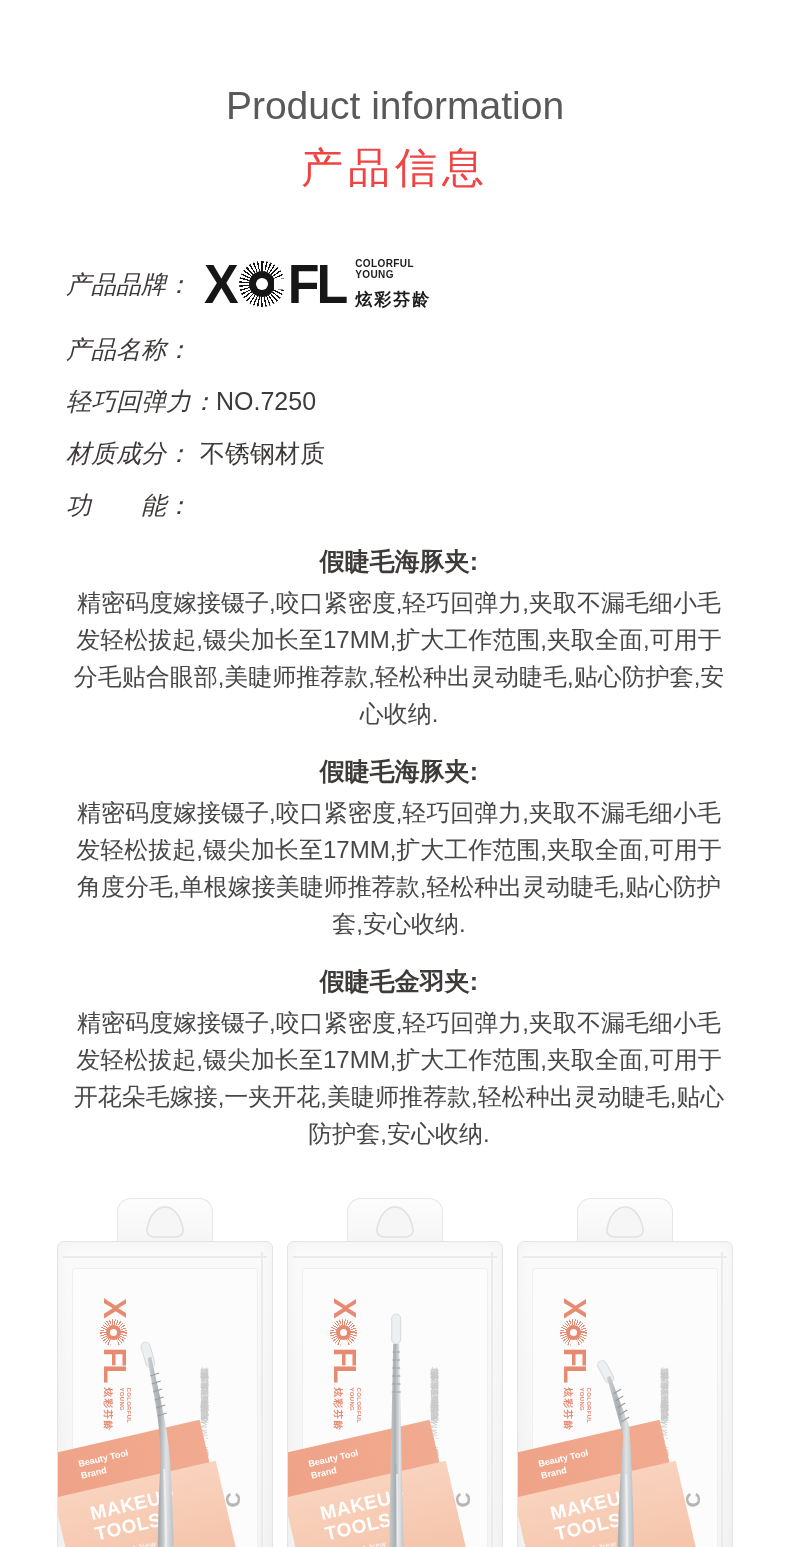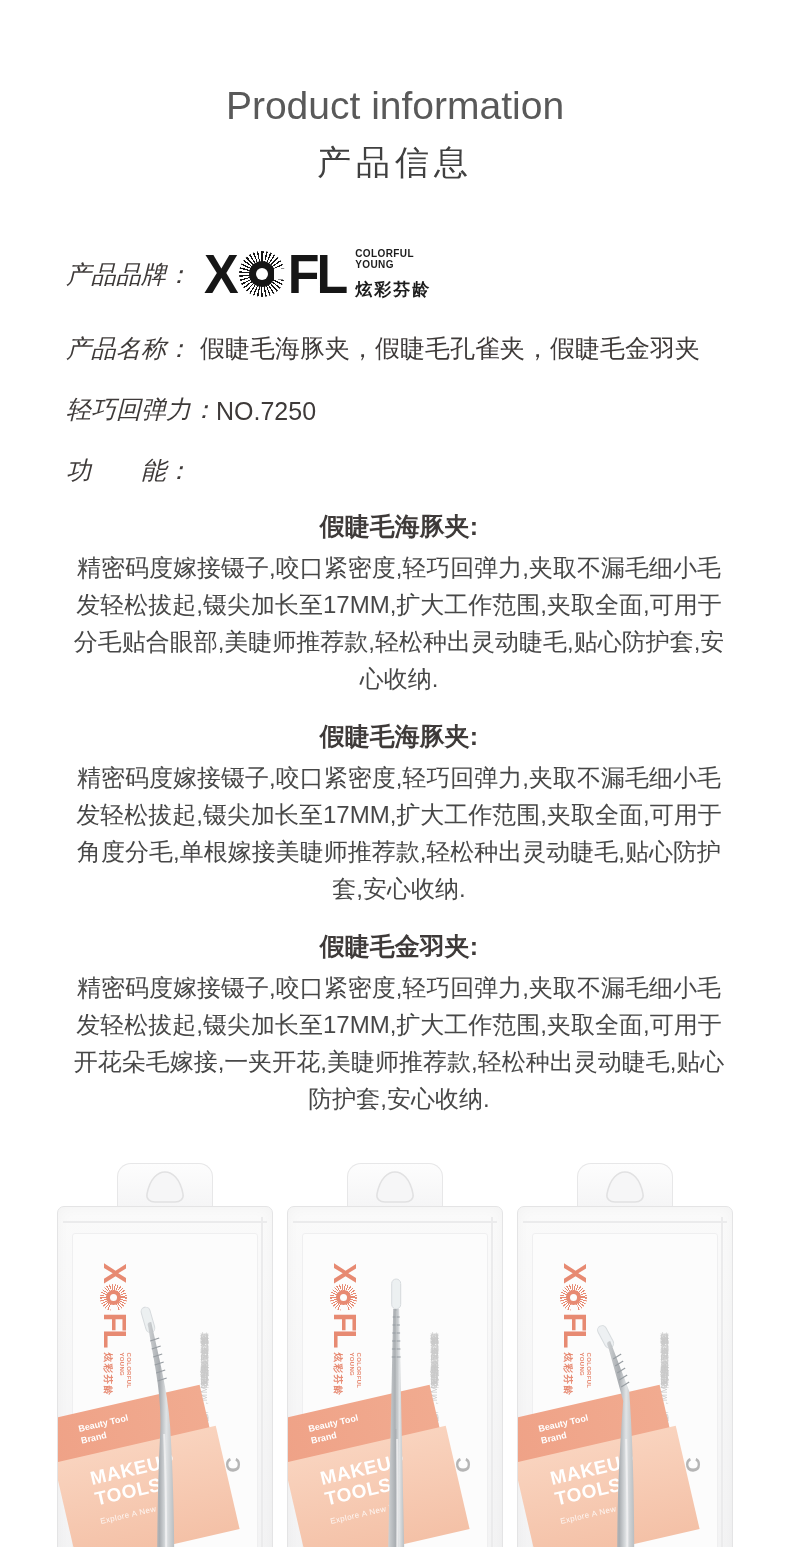--- a/index.html
+++ b/index.html
@@ -2,25 +2,25 @@
 <html><head>
 <meta charset="utf-8">
 <style>
   html,body{margin:0;padding:0;}
   body{font-family:"Liberation Sans","DejaVu Sans",sans-serif;background:#fff;}
   .page{position:relative;width:790px;height:1547px;background:#fff;overflow:hidden;border-radius:30px;}
 
   
   .header{padding-top:84px;text-align:center;}
   .title-en{font-size:39px;color:#595959;letter-spacing:0;}
-  .title-zh{font-size:34px;color:#404040;letter-spacing:5px;margin-top:12px;font-weight:500;}
+  .title-zh{font-size:42px;color:#ef4444;letter-spacing:5px;margin-top:12px;font-weight:500;}
 
   
   .specs{margin:58px 60px 0 66px;color:#3e3a39;}
-  .spec-row{display:flex;align-items:flex-end;margin-top:28px;font-size:25px;min-height:28px;}
+  .spec-row{display:flex;align-items:center;margin-top:19px;font-size:25px;min-height:28px;}
   .spec-row.brand{margin-top:0;align-items:center;}
   .spec-label{flex:0 0 134px;white-space:pre;font-style:italic;}
   .spec-value{white-space:pre-wrap;}
 
   .brand-logo-wrap{display:flex;align-items:center;margin-left:4px;}
   .xcfl-logo{display:flex;align-items:center;font-weight:900;color:#161616;}
   .xcfl-logo .lt{font-size:52px;letter-spacing:-3px;transform:scaleY(1.05);}
   .cburst{position:relative;width:46px;height:46px;border-radius:50%;margin:0 3px;
           background:repeating-conic-gradient(#161616 0deg 4deg,#ffffff 4deg 10.5deg);}
   .cburst::before{content:"";position:absolute;inset:10px;border-radius:50%;background:#161616;}
@@ -112,25 +112,28 @@
             <div>COLORFUL</div>
             <div>YOUNG</div>
           </div>
           <div class="cn">炫彩芬龄</div>
         </span>
       </span>
     </div>
 
     <div class="spec-row">
       <span class="spec-label">产品名称：</span>
-      <span class="spec-value">假睫毛海豚夹，假睫毛孔雀夹，假睫毛金羽夹</span>
     </div>
     <div class="spec-row">
       <span class="spec-label">轻巧回弹力：</span>
       <span class="spec-value">NO.7250</span>
+    </div>
+    <div class="spec-row">
+      <span class="spec-label">材质成分：</span>
+      <span class="spec-value">不锈钢材质</span>
     </div>
     <div class="spec-row">
       <span class="spec-label">功　　能：</span>
       <span class="spec-value"></span>
     </div>
   </div>
 
   <div class="sections">
     <div class="section">
       <div class="section-heading">假睫毛海豚夹:</div>

